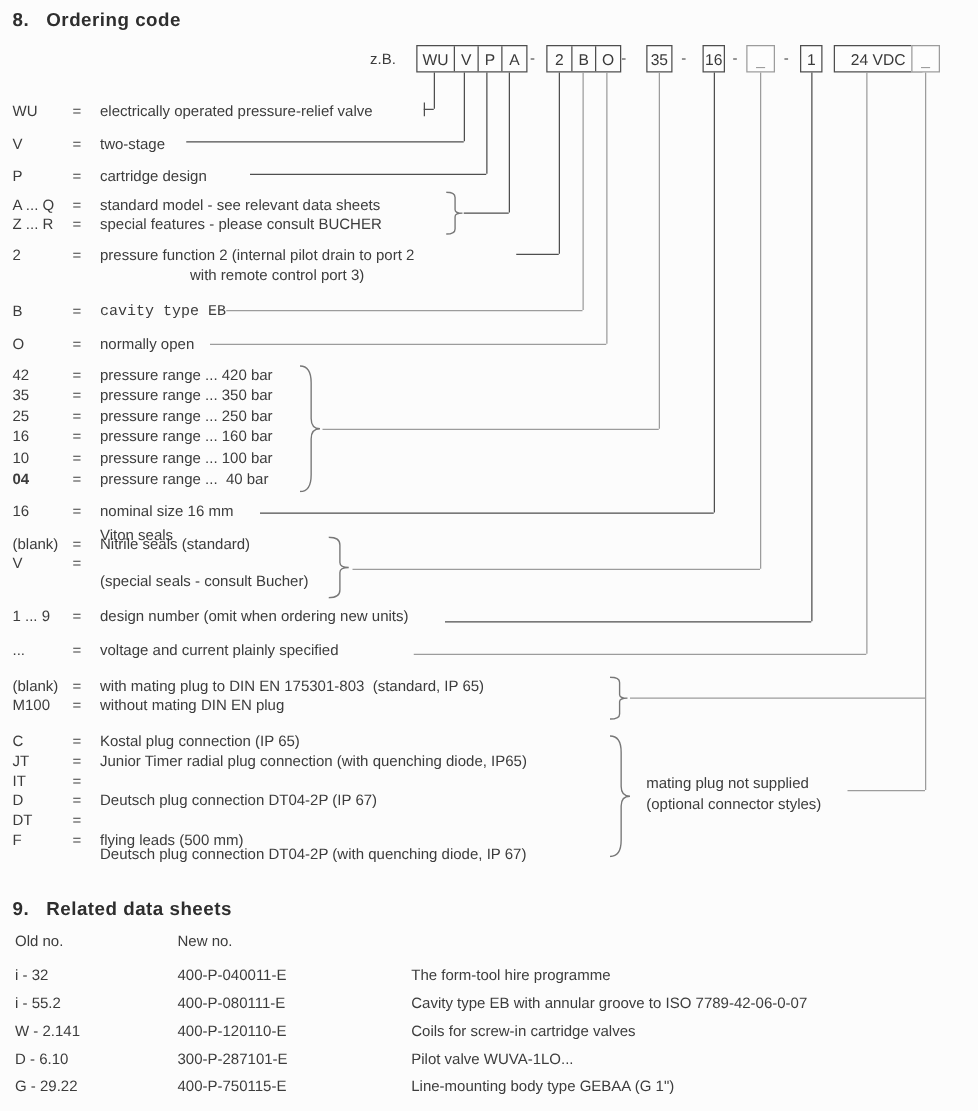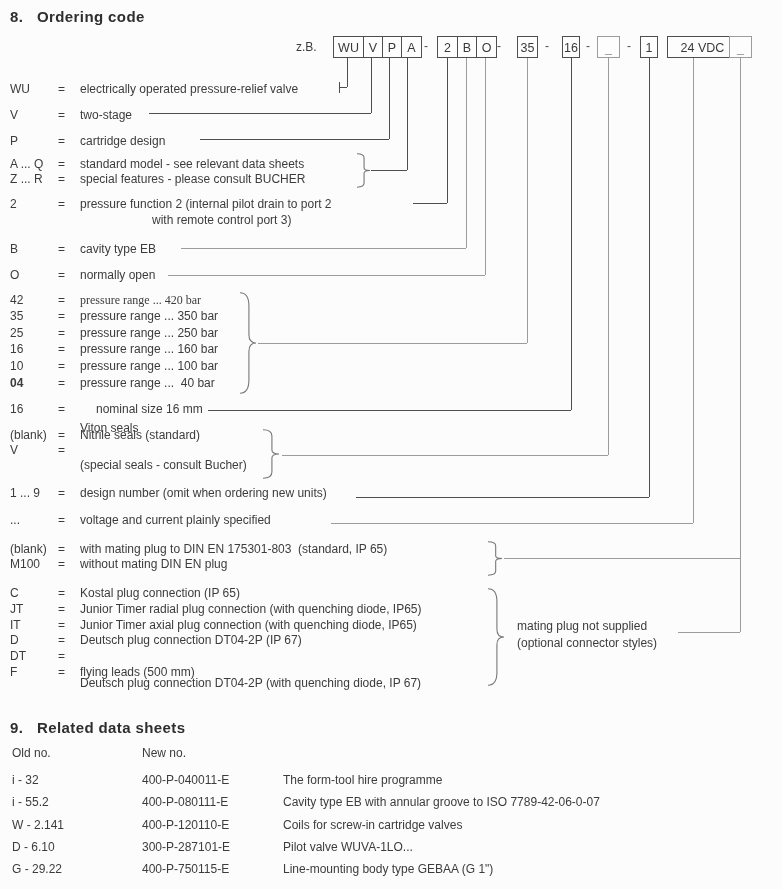--- a/index.html
+++ b/index.html
@@ -27,21 +27,21 @@
   .lc-d{background:#4e4e4e;}
   .lc-g{background:#9c9c9c;}
   .brace{position:absolute;}
   .brace path{fill:none;stroke:#777;stroke-width:1.1;}
   .note-line{position:absolute;white-space:pre;}
   #table9{position:absolute;left:12px;top:744px;width:740px;}
   #table9 .trow{display:flex;height:22.3px;line-height:22.3px;}
   #table9 .trow.head{height:25px;line-height:18px;}
   #table9 .c1{width:130px;}
   #table9 .c2{width:141px;}
-  #table9 .c3{flex:1;white-space:pre;}
+  #table9 .c3{flex:1;white-space:pre;margin-left:46px;}
   .zb{position:absolute;left:296px;top:40px;}
 </style>
 </head>
 <body>
 
 <div class="sec-title" style="left:10px;top:8px">
   <span class="num">8.</span>
   <span>Ordering code</span>
 </div>
 
@@ -96,45 +96,45 @@
     <div class="txt" style="top: 157px;">standard model - see relevant data sheets</div>
     <div class="lab" style="top: 172px;">Z ... R</div>
     <div class="eq" style="top: 172px;">=</div>
     <div class="txt" style="top: 172px;">special features - please consult BUCHER</div>
     <div class="lab" style="top: 197px;">2</div>
     <div class="eq" style="top: 197px;">=</div>
     <div class="txt" style="top: 197px;">pressure function 2 (internal pilot drain to port 2</div>
     <div class="row2" style="left: 152px; top: 213px;">with remote control port 3)</div>
     <div class="lab" style="top: 242px;">B</div>
     <div class="eq" style="top: 242px;">=</div>
-    <div class="txt" style="top: 242px;">cavity type EB</div>
+    <div class="txt" style="top: 242px; font-family: Liberation Mono, monospace;">cavity type EB</div>
     <div class="lab" style="top: 268px;">O</div>
     <div class="eq" style="top: 268px;">=</div>
     <div class="txt" style="top: 268px;">normally open</div>
     <div class="lab" style="top: 293px;">42</div>
     <div class="eq" style="top: 293px;">=</div>
-    <div class="txt" style="top: 293px; font-family: Liberation Serif, serif;">pressure range ... 420 bar</div>
+    <div class="txt" style="top: 293px;">pressure range ... 420 bar</div>
     <div class="lab" style="top: 309px;">35</div>
     <div class="eq" style="top: 309px;">=</div>
     <div class="txt" style="top: 309px;">pressure range ... 350 bar</div>
     <div class="lab" style="top: 326px;">25</div>
     <div class="eq" style="top: 326px;">=</div>
     <div class="txt" style="top: 326px;">pressure range ... 250 bar</div>
     <div class="lab" style="top: 342px;">16</div>
     <div class="eq" style="top: 342px;">=</div>
     <div class="txt" style="top: 342px;">pressure range ... 160 bar</div>
     <div class="lab" style="top: 359px;">10</div>
     <div class="eq" style="top: 359px;">=</div>
     <div class="txt" style="top: 359px;">pressure range ... 100 bar</div>
     <div class="lab" style="top: 376px; font-weight: bold;">04</div>
     <div class="eq" style="top: 376px;">=</div>
     <div class="txt" style="top: 376px;">pressure range ...  40 bar</div>
     <div class="lab" style="top: 402px;">16</div>
     <div class="eq" style="top: 402px;">=</div>
-    <div class="txt" style="top: 402px; margin-left: 16px;">nominal size 16 mm</div>
+    <div class="txt" style="top: 402px;">nominal size 16 mm</div>
     <div class="lab" style="top: 428px;">(blank)</div>
     <div class="eq" style="top: 428px;">=</div>
     <div class="txt" style="top: 428px;">Nitrile seals (standard)</div>
     <div class="lab" style="top: 443px;">V</div>
     <div class="eq" style="top: 443px;">=</div>
     <div class="txt" style="top: 421px;">Viton seals</div>
     <div class="row2" style="left: 80px; top: 458px;">(special seals - consult Bucher)</div>
     <div class="lab" style="top: 486px;">1 ... 9</div>
     <div class="eq" style="top: 486px;">=</div>
     <div class="txt" style="top: 486px;">design number (omit when ordering new units)</div>
@@ -148,21 +148,20 @@
     <div class="eq" style="top: 557px;">=</div>
     <div class="txt" style="top: 557px;">without mating DIN EN plug</div>
     <div class="lab" style="top: 586px;">C</div>
     <div class="eq" style="top: 586px;">=</div>
     <div class="txt" style="top: 586px;">Kostal plug connection (IP 65)</div>
     <div class="lab" style="top: 602px;">JT</div>
     <div class="eq" style="top: 602px;">=</div>
     <div class="txt" style="top: 602px;">Junior Timer radial plug connection (with quenching diode, IP65)</div>
     <div class="lab" style="top: 618px;">IT</div>
     <div class="eq" style="top: 618px;">=</div>
-    <div class="txt" style="top: 618px;">Junior Timer axial plug connection (with quenching diode, IP65)</div>
     <div class="lab" style="top: 633px;">D</div>
     <div class="eq" style="top: 633px;">=</div>
     <div class="txt" style="top: 633px;">Deutsch plug connection DT04-2P (IP 67)</div>
     <div class="lab" style="top: 649px;">DT</div>
     <div class="eq" style="top: 649px;">=</div>
     <div class="txt" style="top: 676px;">Deutsch plug connection DT04-2P (with quenching diode, IP 67)</div>
     <div class="lab" style="top: 665px;">F</div>
     <div class="eq" style="top: 665px;">=</div>
     <div class="txt" style="top: 665px;">flying leads (500 mm)</div>
     <div class="vline lc-d" style="left: 347px; top: 58px; width: 1px; height: 29px;"></div>

